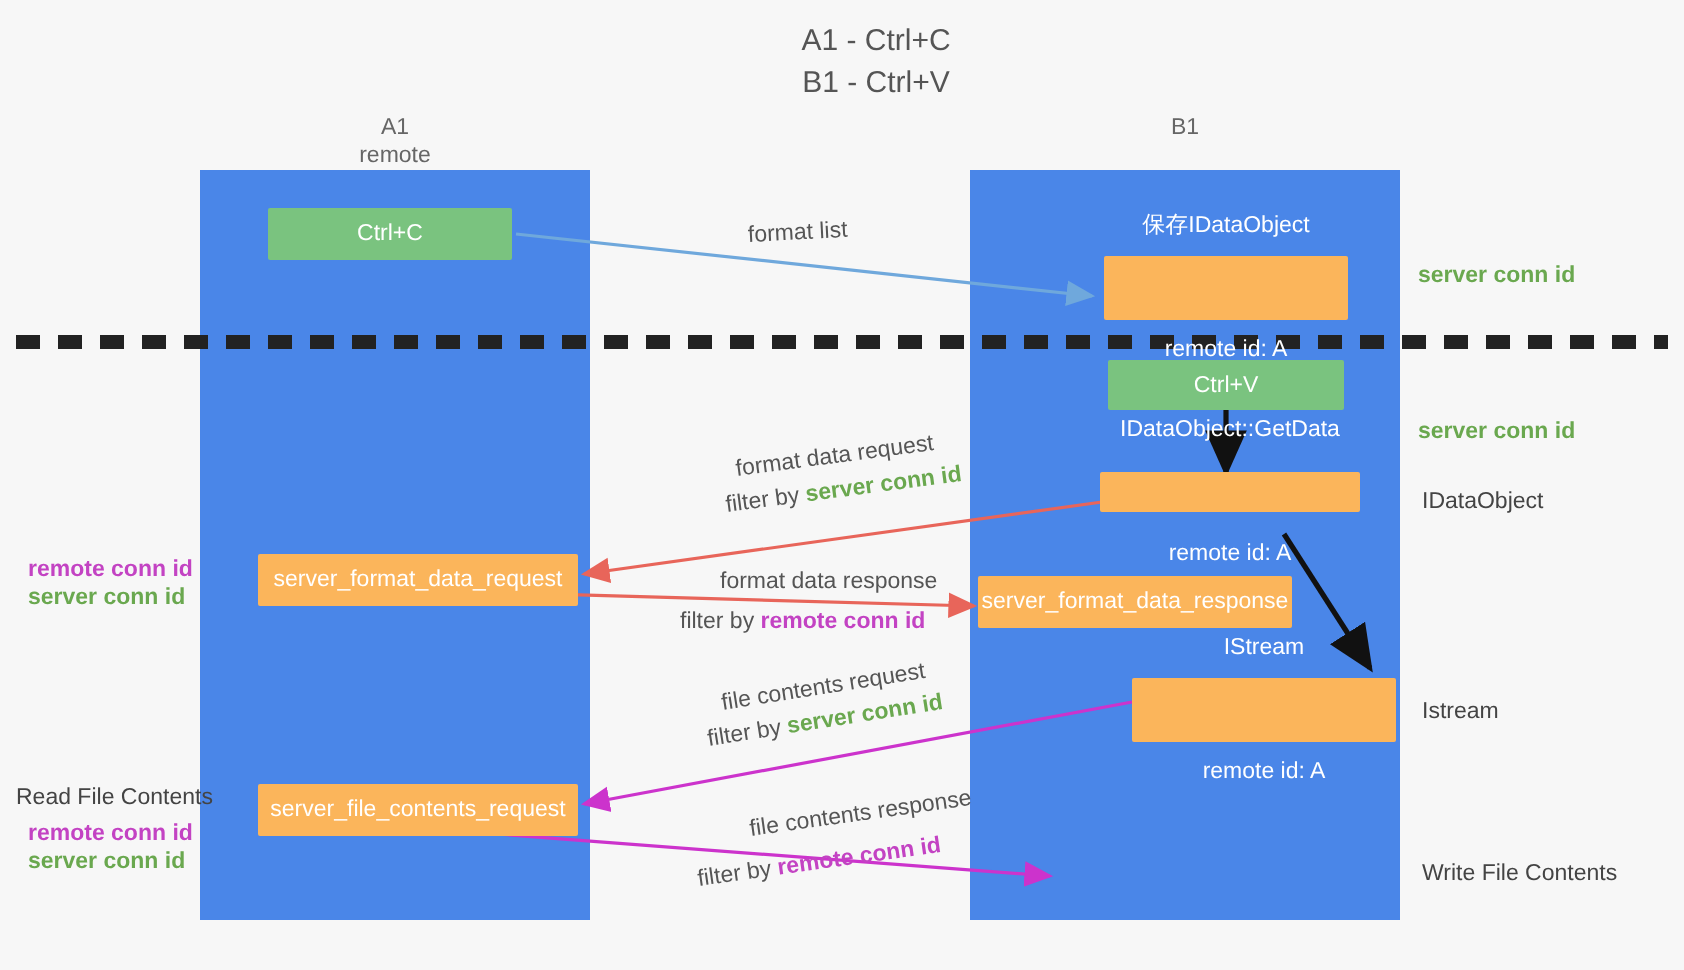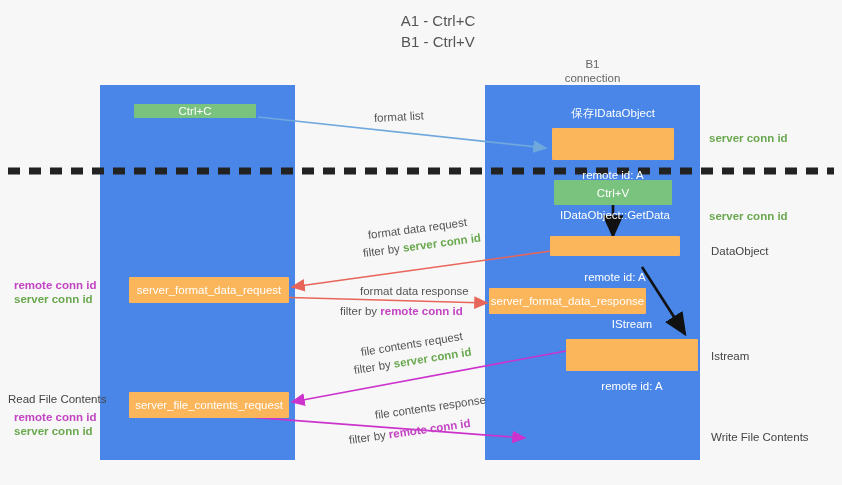--- a/index.html
+++ b/index.html
@@ -94,23 +94,26 @@
 </head>
 <body>
 
 <div id="stage">
 
   <div class="title">
     <span>A1 - Ctrl+C</span>
     <span>B1 - Ctrl+V</span>
   </div>
 
+  <div class="lane-header" style="left:100px; top:57px; width:195px;">
+    <span class="t1">A1</span>
+    <span class="t2">remote</span>
+  </div>
   <div class="lane-header" style="left:485px; top:57px; width:215px;">
     <span class="t1">B1</span>
-    <span class="t2">connection</span>
   </div>
 
   <div class="lane lane-a"></div>
   <div class="lane lane-b"></div>
 
   <svg class="layer" viewBox="0 0 842 485">
     <defs>
       <marker id="ar-blue" markerWidth="9" markerHeight="9" refX="8" refY="4.5" orient="auto">
         <path d="M0,0.5 L9,4.5 L0,8.5 z" fill="#6fa8dc"></path>
       </marker>
@@ -135,21 +138,21 @@
 
     <line x1="551" y1="251" x2="292" y2="287" stroke="#e8655a" stroke-width="1.6" marker-end="url(#ar-red)"></line>
 
     <line x1="130" y1="293" x2="487" y2="303" stroke="#e8655a" stroke-width="1.6" marker-end="url(#ar-red)"></line>
 
     <line x1="566" y1="351" x2="292" y2="402" stroke="#cc33cc" stroke-width="1.6" marker-end="url(#ar-mag)"></line>
 
     <line x1="130" y1="408" x2="525" y2="438" stroke="#cc33cc" stroke-width="1.6" marker-end="url(#ar-mag)"></line>
   </svg>
 
-  <div class="box green" style="left:134px; top:104px; width:122px; height:14px;">
+  <div class="box green" style="left:134px; top:104px; width:122px; height:26px;">
     <span>Ctrl+C</span>
   </div>
 
   <div class="box orange" style="left:552px; top:128px; width:122px; height:32px;">
     <span>保存IDataObject</span>
     <span class="l2">remote id: A</span>
   </div>
 
   <div class="box green" style="left:554px; top:180px; width:118px; height:25px;">
     <span>Ctrl+V</span>
@@ -210,21 +213,21 @@
     <span class="plain">filter by </span><span class="purple-t">remote conn id</span>
   </div>
 
   <div class="lbl bold green-t" style="left:709px; top:131px;">
     <span>server conn id</span>
   </div>
   <div class="lbl bold green-t" style="left:709px; top:209px;">
     <span>server conn id</span>
   </div>
   <div class="lbl side-lbl" style="left:711px; top:244px;">
-    <span>DataObject</span>
+    <span>IDataObject</span>
   </div>
   <div class="lbl side-lbl" style="left:711px; top:349px;">
     <span>Istream</span>
   </div>
   <div class="lbl side-lbl" style="left:711px; top:430px;">
     <span>Write File Contents</span>
   </div>
 
   <div class="lbl bold purple-t" style="left:14px; top:278px;">
     <span>remote conn id</span>

